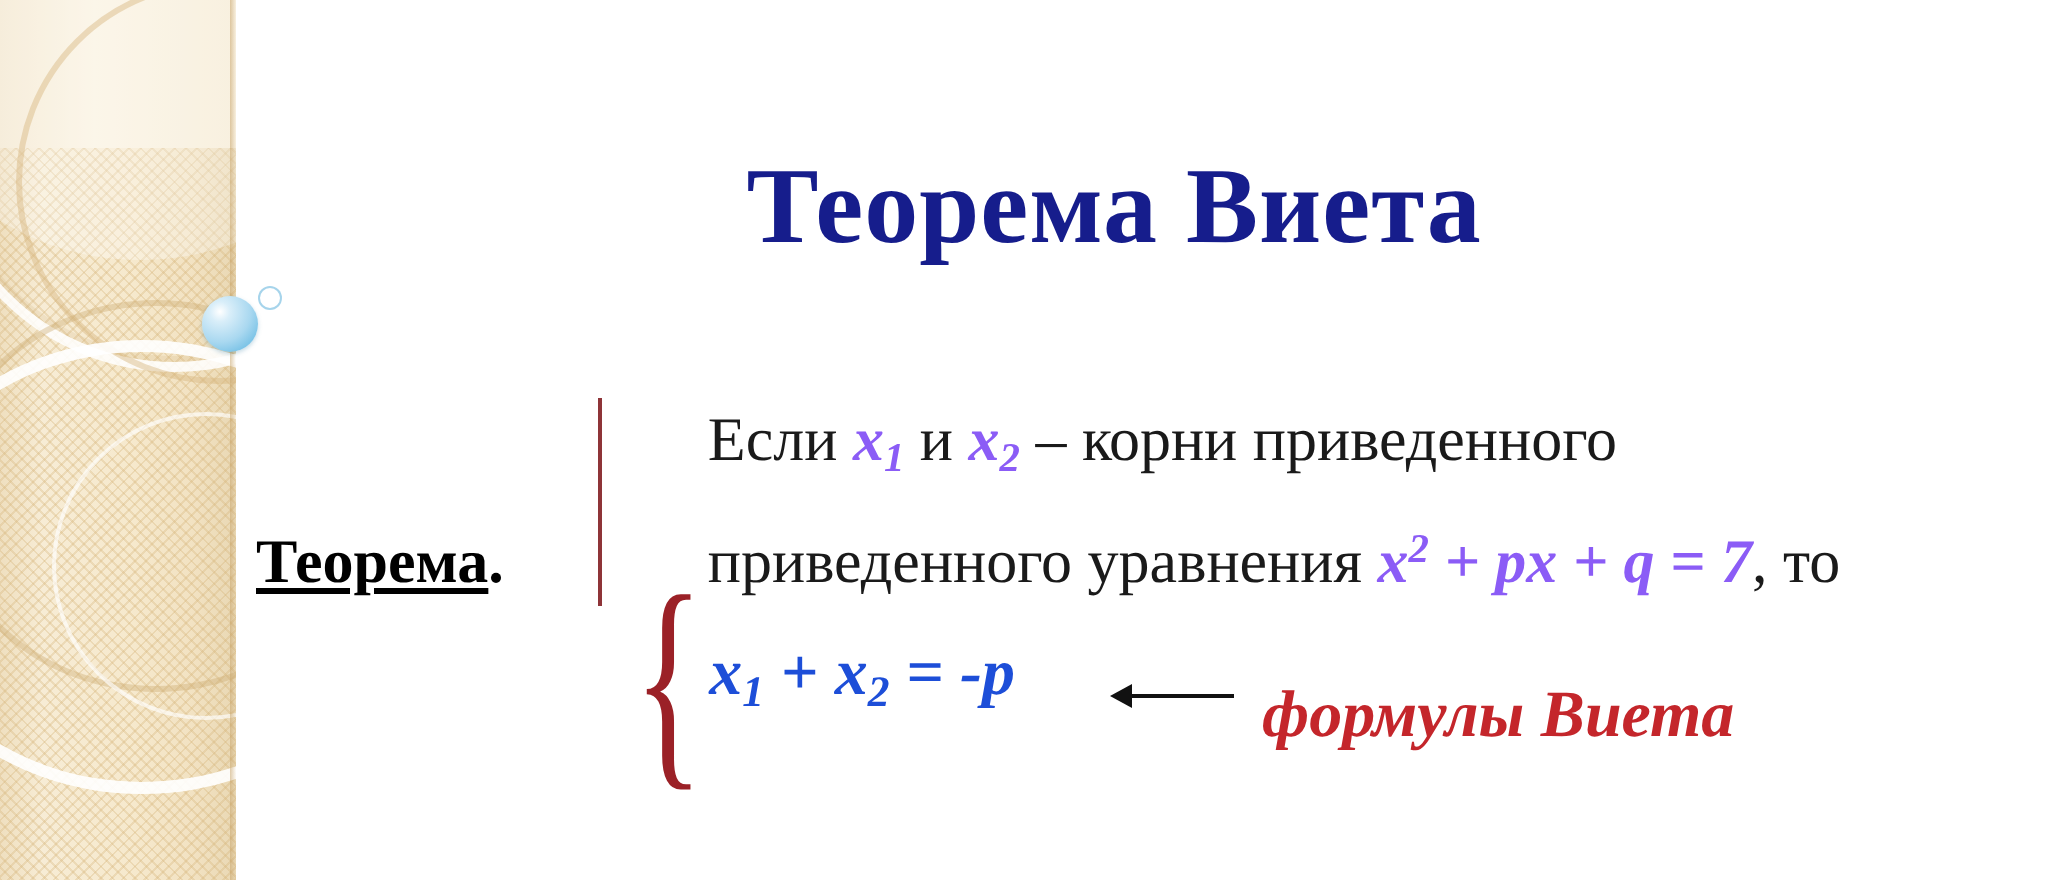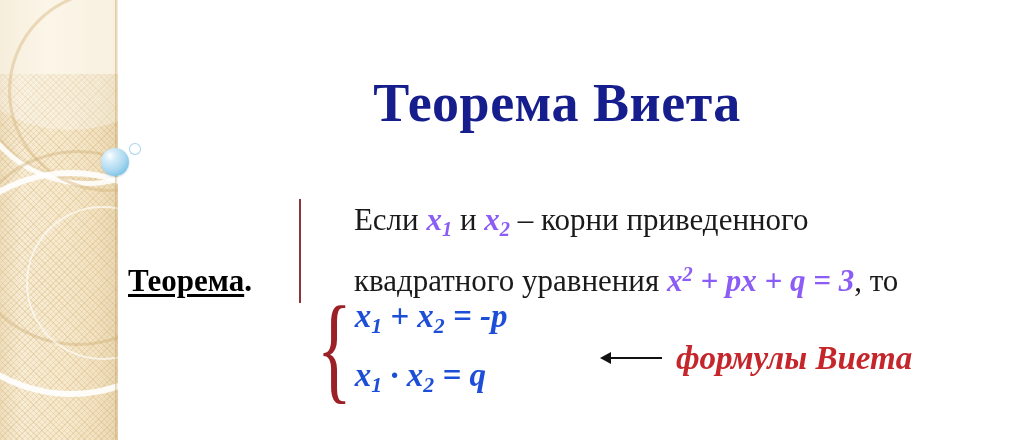--- a/index.html
+++ b/index.html
@@ -218,24 +218,24 @@
     white-space: nowrap;
   }
   .eq .sub {
     font-size: 0.66em;
     vertical-align: -0.28em;
   }
 
   
   #annotation {
     position: absolute;
-    left: 600px;
+    left: 555px;
     top: 339px;
     display: flex;
-    align-items: center;
+    align-items: flex-start;
   }
   .arrow {
     position: relative;
     width: 62px;
     height: 18px;
     flex: none;
   }
   .arrow .shaft {
     position: absolute;
     left: 8px;
@@ -285,30 +285,29 @@
   <div id="title">Теорема Виета</div>
 
   <div id="statement">
     <div class="thm-label"><span class="word">Теорема</span><span>.</span></div>
 
     <div class="vrule"></div>
 
     <div class="stmt-text">
       <div><span>Если </span><span class="mred"><span>x</span><span class="sub">1</span></span><span> и </span><span class="mred"><span>x</span><span class="sub">2</span></span><span> – корни приведенного</span></div>
 
-      <div><span>квадратного уравнения </span><span class="mred"><span>x</span><span class="sup">2</span><span> + px + q = 3</span></span><span>, то</span></div>
+      <div><span>приведенного уравнения </span><span class="mred"><span>x</span><span class="sup">2</span><span> + px + q = 7</span></span><span>, то</span></div>
     </div>
   </div>
 
   <div id="system">
     <div class="brace">{</div>
     <div class="eqs">
       <div class="eq"><span>x</span><span class="sub">1</span><span> + </span><span>x</span><span class="sub">2</span><span> = -p</span></div>
 
-      <div class="eq"><span>x</span><span class="sub">1</span><span> · </span><span>x</span><span class="sub">2</span><span> = q</span></div>
     </div>
   </div>
 
   <div id="annotation">
     <div class="arrow">
       <div class="head"></div>
       <div class="shaft"></div>
     </div>
     <div class="caption">формулы Виета</div>
   </div>

